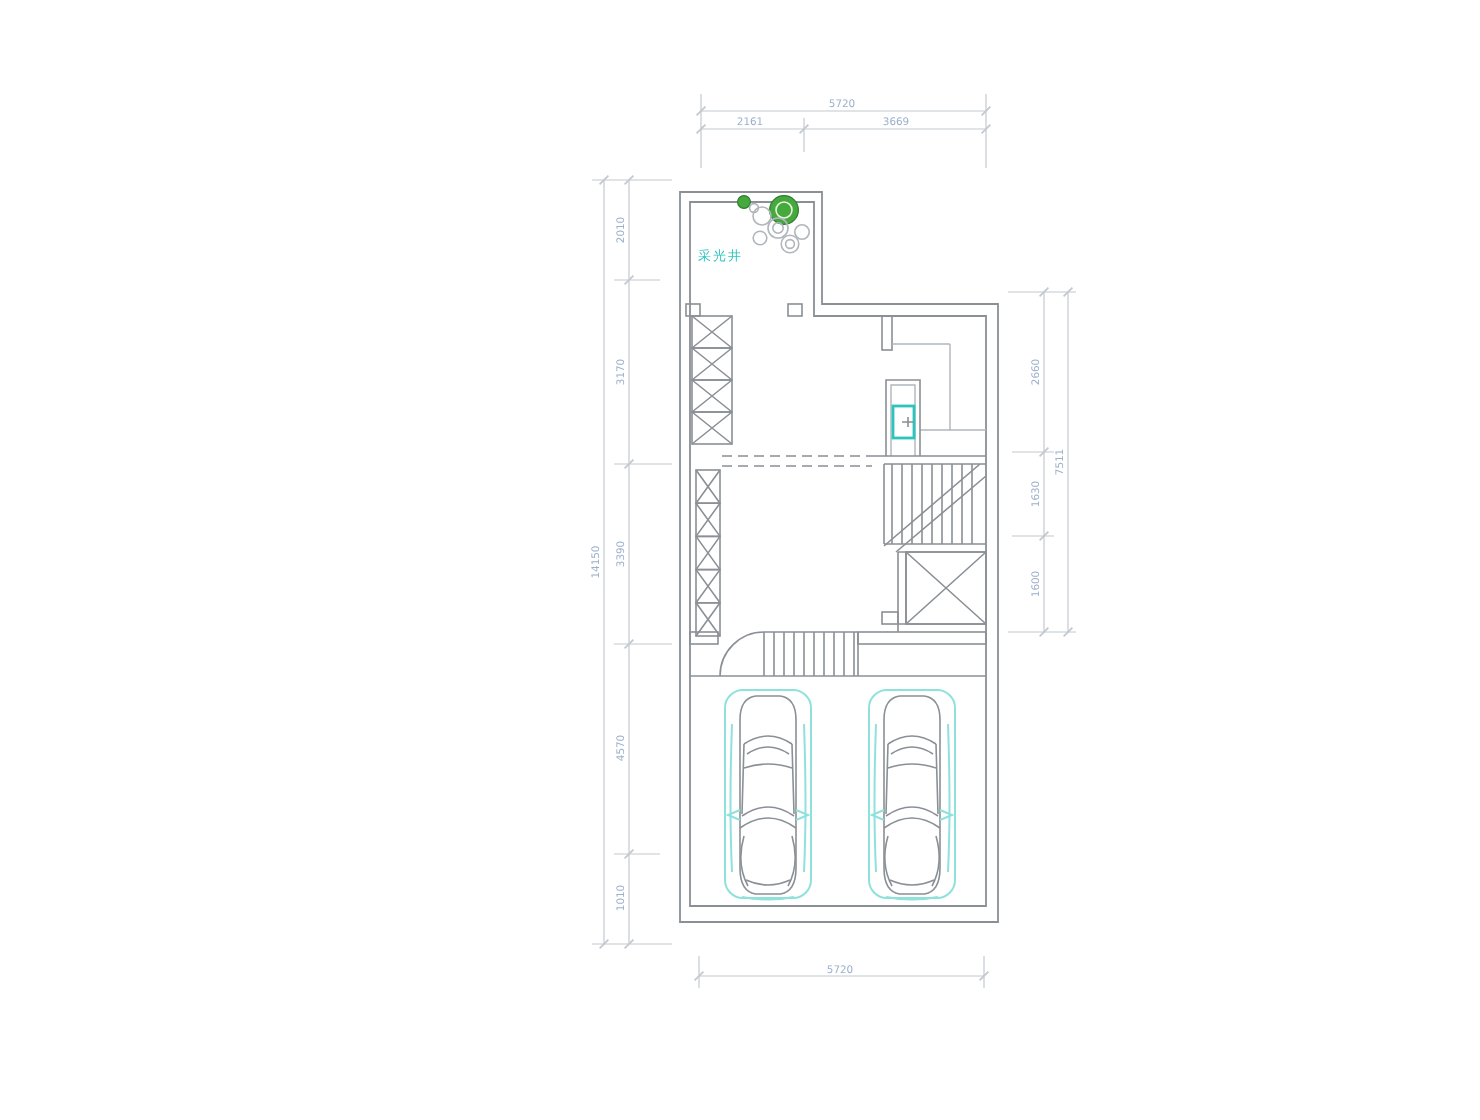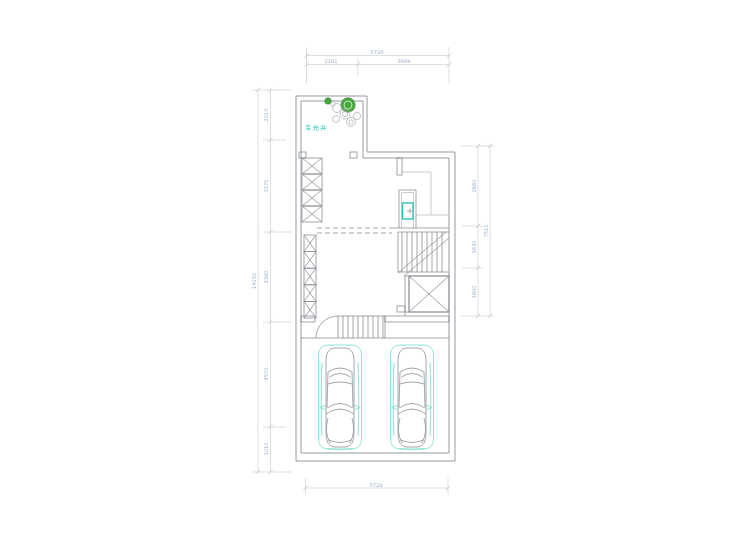--- a/index.html
+++ b/index.html
@@ -1,18 +1,18 @@
 <!DOCTYPE html>
 <html style="--wall: #8a9096; --wallLight: #b0b6bc; --dimLine: #c4c9cf; --dimText: #9cb0cb; --cyan: #2cc5bd; --cyanLight: #8fe2db; --green: #46a93c; --greenDark: #2f7d33;"><head>
 <meta charset="utf-8">
 <style>
   html,body{margin:0;padding:0;background:#ffffff;}
   body{width:740px;height:560px;position:relative;overflow:hidden;
        font-family:"DejaVu Sans", sans-serif;}
-  .canvas{position:absolute;inset:0;}
+  .canvas{position:absolute;inset:0;padding-left:44px;}
   svg{display:block;}
   .w   {stroke:var(--wall);stroke-width:0.9;fill:none;}
   .wt  {stroke:var(--wall);stroke-width:0.8;fill:none;}
   .thin{stroke:var(--wallLight);stroke-width:0.7;fill:none;}
   .dash{stroke:var(--wall);stroke-width:0.8;fill:none;stroke-dasharray:5 3;}
   .dim {stroke:var(--dimLine);stroke-width:0.6;fill:none;}
   .tick{stroke:var(--dimLine);stroke-width:0.9;fill:none;}
   .dimtxt{fill:var(--dimText);font-size:5.2px;font-family:"DejaVu Sans",sans-serif;text-anchor:middle;}
   .cy  {stroke:var(--cyanLight);stroke-width:1;fill:none;}
   .cyb {stroke:var(--cyan);stroke-width:1.4;fill:none;}

